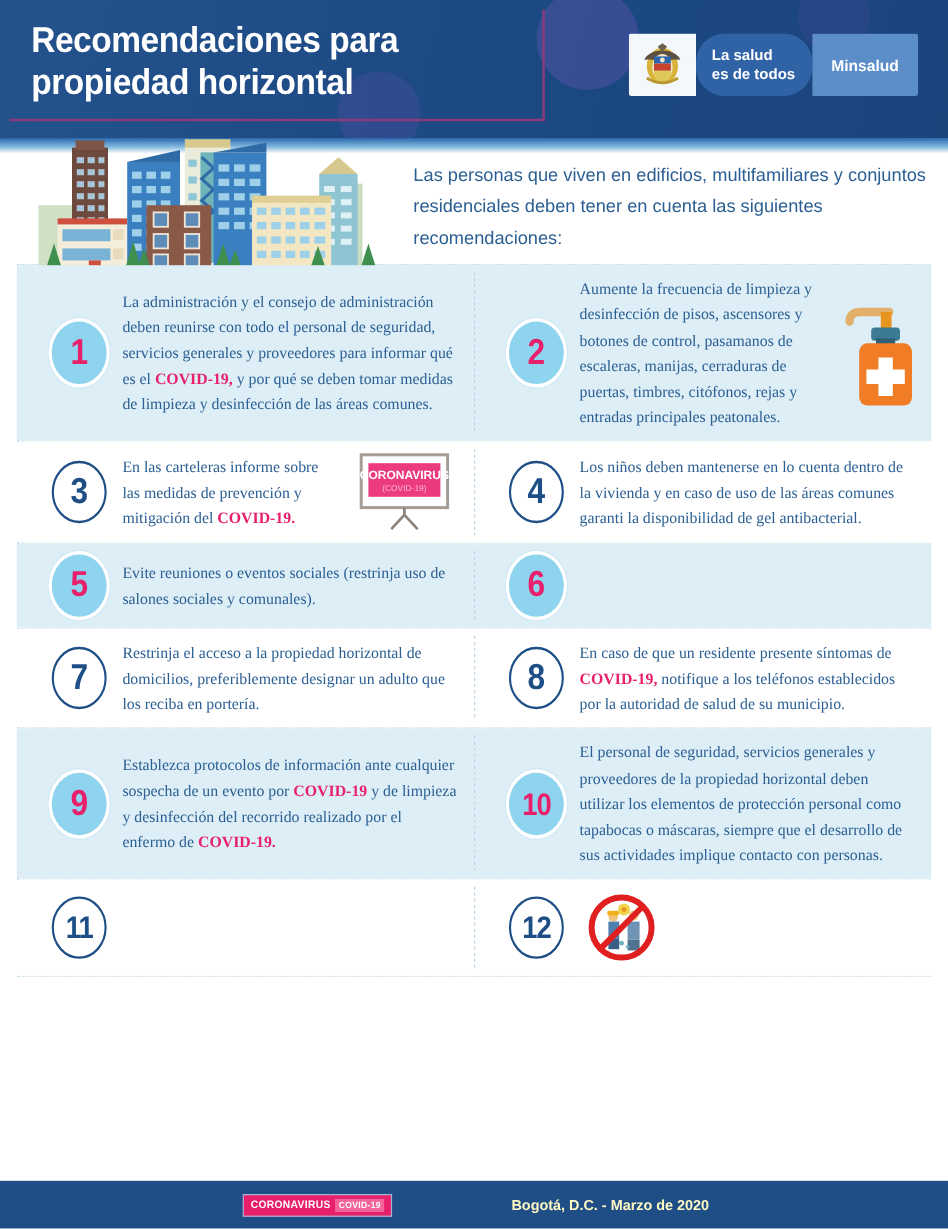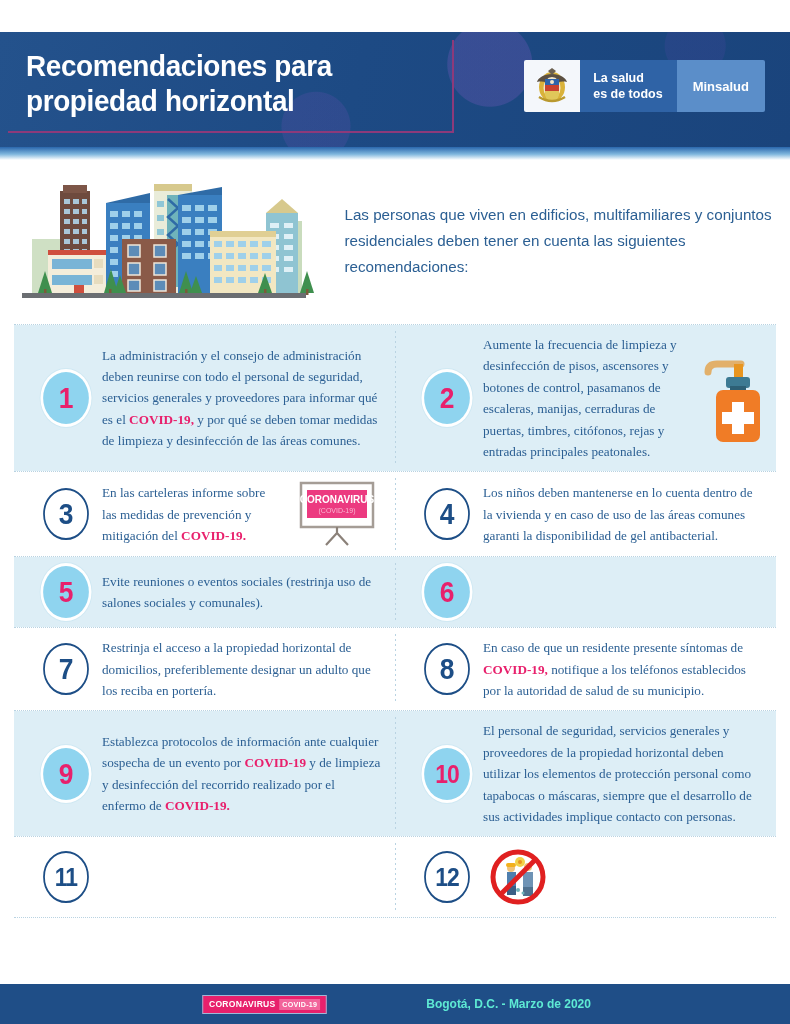--- a/index.html
+++ b/index.html
@@ -23,21 +23,20 @@
   .header {
     position: relative;
     height: 115px;
     background: #1f4e87;
     background-image:
       radial-gradient(circle at 62% 28%, rgba(120,90,190,0.30) 0 42px, rgba(120,90,190,0) 43px),
       radial-gradient(circle at 40% 82%, rgba(110,80,180,0.22) 0 34px, rgba(110,80,180,0) 35px),
       radial-gradient(circle at 88% 12%, rgba(90,70,170,0.18) 0 30px, rgba(90,70,170,0) 31px),
       linear-gradient(105deg, #24528c 0%, #1d4a84 45%, #1a447c 100%);
     overflow: hidden;
-    margin-top: 32px;
   }
   .header-title {
     position: absolute;
     left: 26px;
     top: 16px;
     width: 430px;
     color: #ffffff;
     font-size: 30px;
     line-height: 1.17;
     font-weight: bold;
@@ -83,20 +82,21 @@
   .logo-salud {
     background: #2f63a6;
     color: #ffffff;
     padding: 0 14px 0 13px;
     display: flex;
     flex-direction: column;
     justify-content: center;
     font-size: 12.5px;
     font-weight: bold;
     line-height: 1.28;
+    border-radius: 24px;
   }
   .logo-min {
     background: #5b8ec9;
     color: #ffffff;
     padding: 5px 16px;
     display: flex;
     align-items: center;
     font-size: 13px;
     font-weight: bold;
   }
@@ -104,21 +104,21 @@
   .header-fade {
     height: 13px;
     background: linear-gradient(to bottom, #2a67ad 0%, #7fb6dd 55%, #ffffff 100%);
   }
 
   
   .intro {
     display: flex;
     align-items: center;
     padding: 6px 18px 8px 14px;
-    height: 164px;
+    height: 92px;
     justify-content: center;
   }
   .intro-art {
     width: 300px;
     height: 120px;
     flex: none;
     position: relative;
   }
   .intro-divider {
     width: 1px;
@@ -233,21 +233,21 @@
     align-items: center;
     gap: 4px;
     transform: scaleX(0.95);
   }
   .footer-badge .sub {
     background: #f2649b;
     padding: 1px 3px;
     font-size: 7.5px;
   }
   .footer-date {
-    color: #5eead4;
+    color: #fef9c3;
     font-size: 12px;
     font-weight: bold;
   }
 </style>
 </head>
 <body>
 
 <div id="page">
 
   <div class="header">

